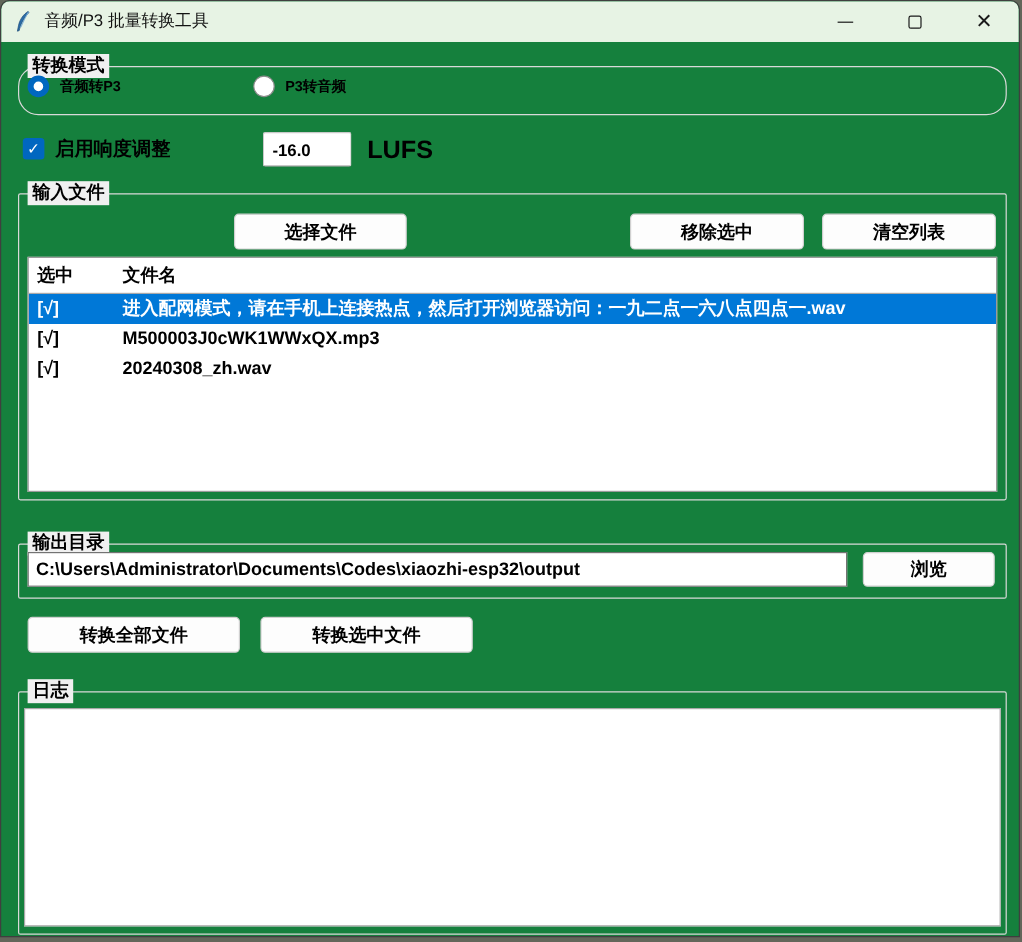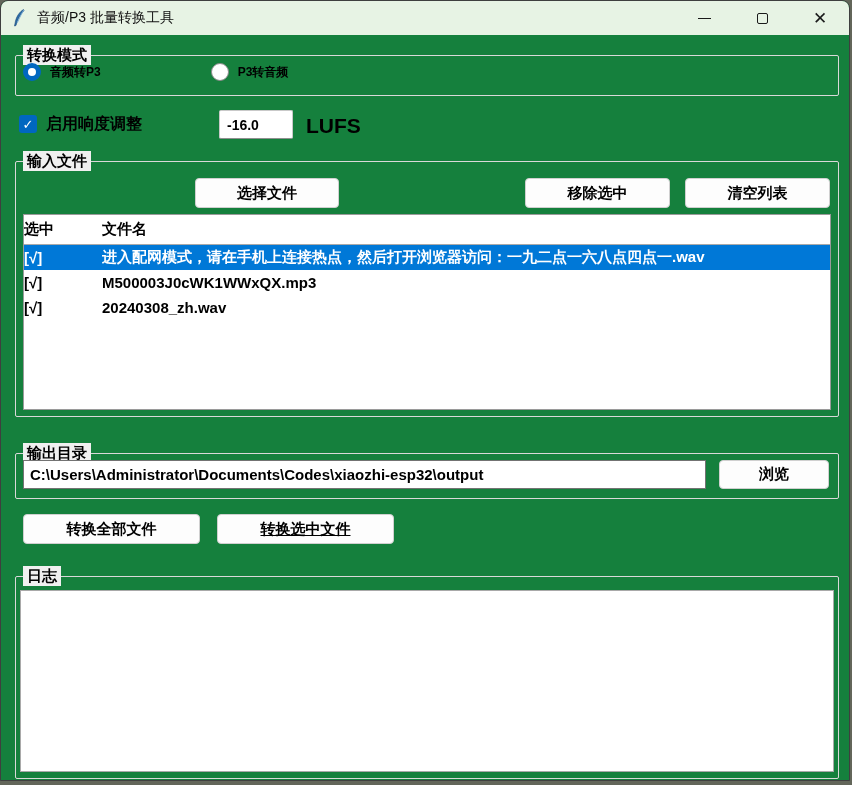--- a/index.html
+++ b/index.html
@@ -80,21 +80,21 @@
     position:absolute; left:22px; top:213px; width:808px; height:196px;
     background:#fff; border:1px solid #9a9a9a;
     font-size:15px; font-weight:bold; overflow:hidden;
   }
   .fl-header {
     display:flex; height:30px; align-items:center;
     border-bottom:1px solid #a9a9a9; color:#000;
   }
   .fl-row { display:flex; height:25px; align-items:center; color:#000; }
   .fl-row.selected { background:#0078d7; color:#fff; }
-  .col-check { width:78px; padding-left:0; flex:0 0 auto; }
+  .col-check { width:78px; padding-left:7px; flex:0 0 auto; }
   .col-name  { flex:1; white-space:nowrap; overflow:hidden; }
   
   .path-entry {
     position:absolute; left:22px; top:459px; width:683px; height:29px;
     background:#fff; border:1px solid #737373;
     font-family:"Liberation Sans","DejaVu Sans",sans-serif;
     font-size:15px; font-weight:bold; padding:0 6px; color:#000;
   }
   
   .log-area {
@@ -119,21 +119,21 @@
       <div class="win-btn min">
           <span></span>
         </div>
       <div class="win-btn max">
           <span></span>
         </div>
       <div class="win-btn close">✕</div>
     </div>
   </div>
 
-  <div class="group" style="left:14px; top:54px; width:824px; height:41px;">
+  <div class="group" style="left:14px; top:54px; width:824px; height:41px;border-radius:17px;">
     <span class="group-label">转换模式</span>
   </div>
   <div class="radio-row">
     <div class="radio">
       <span class="radio-dot on"></span>
       <span class="radio-label">音频转P3</span>
     </div>
     <div class="radio">
       <span class="radio-dot off"></span>
       <span class="radio-label">P3转音频</span>
@@ -175,20 +175,20 @@
     </div>
   </div>
 
   <div class="group" style="left:14px; top:452px; width:824px; height:46px;">
     <span class="group-label">输出目录</span>
   </div>
   <input class="path-entry" value="C:\Users\Administrator\Documents\Codes\xiaozhi-esp32\output" style="">
   <div class="btn" style="left:718px; top:459px; width:110px; height:29px;">浏览</div>
 
   <div class="btn" style="left:22px; top:513px; width:177px;">转换全部文件</div>
-  <div class="btn" style="left:216px; top:513px; width:177px;text-decoration:underline;">转换选中文件</div>
+  <div class="btn" style="left:216px; top:513px; width:177px;">转换选中文件</div>
 
   <div class="group" style="left:14px; top:575px; width:824px; height:203px;">
     <span class="group-label">日志</span>
     <textarea class="log-area" value="" style=""></textarea>
   </div>
 
 </div>
 
 </body></html>

